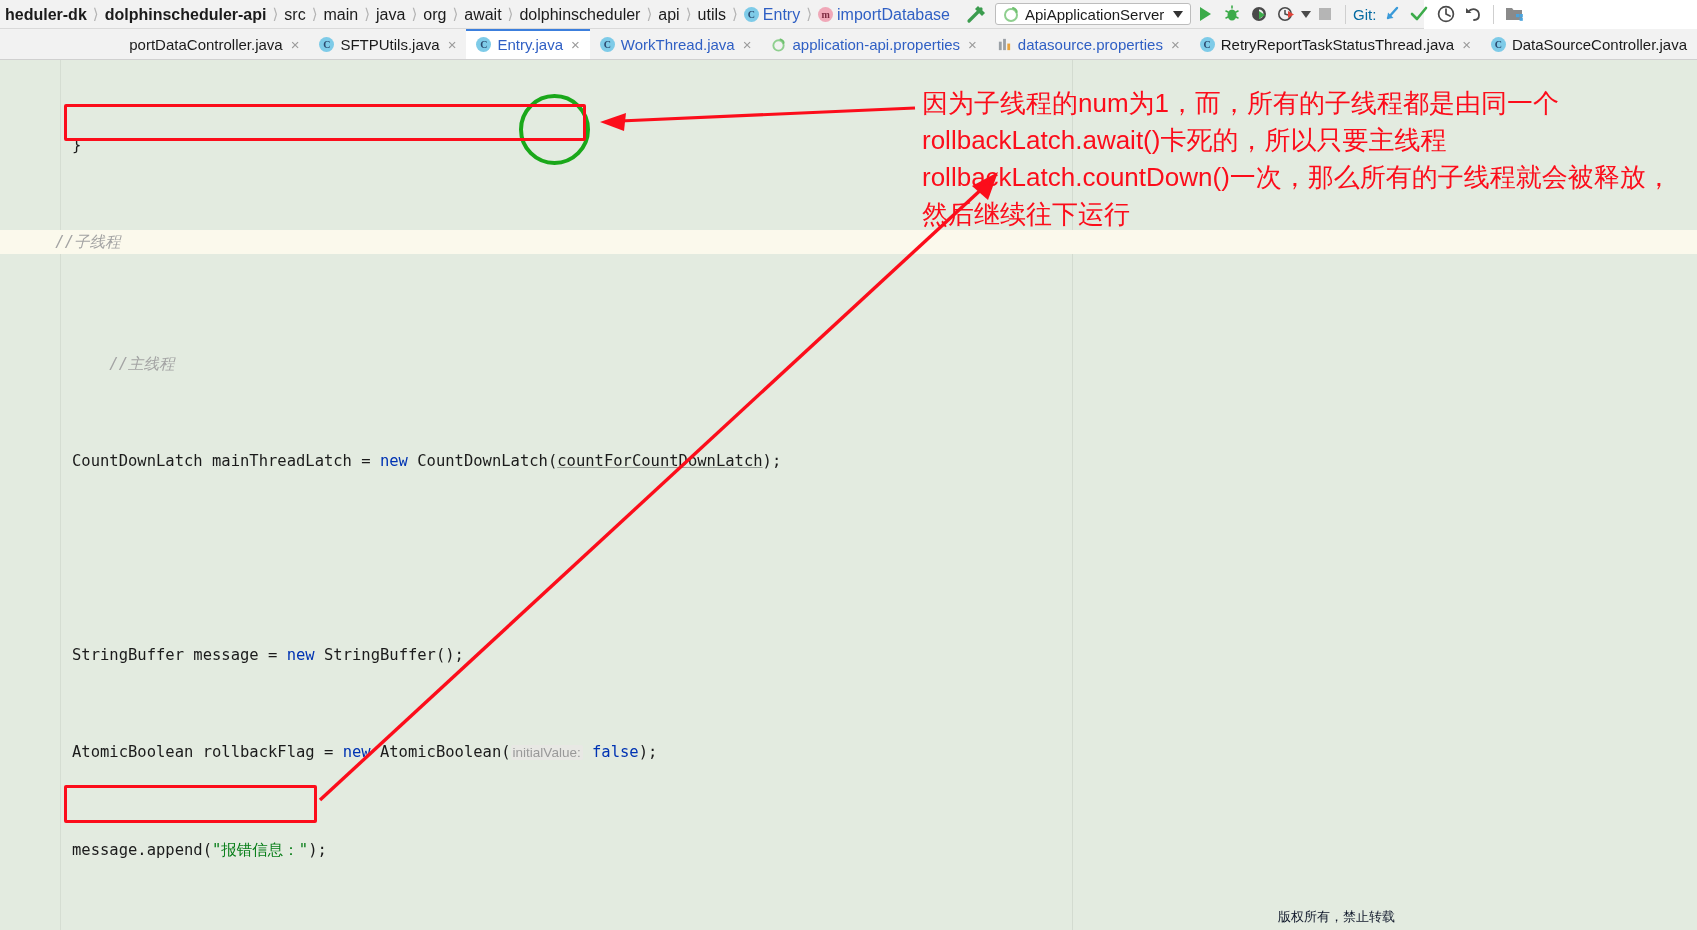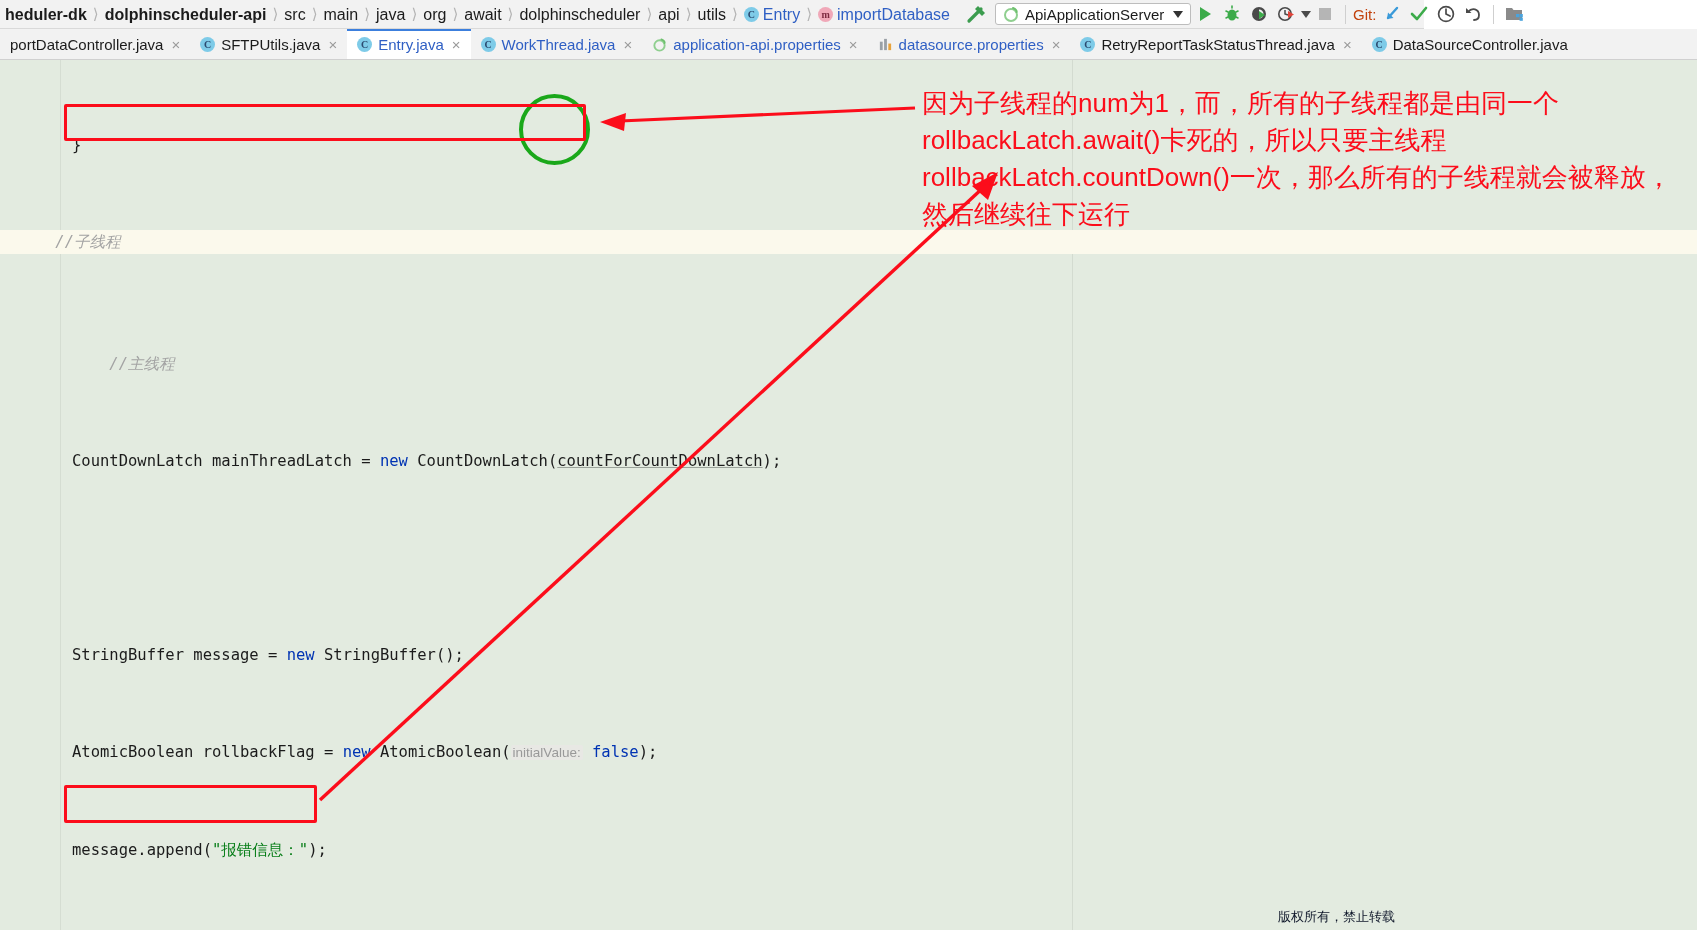--- a/index.html
+++ b/index.html
@@ -111,36 +111,37 @@
     justify-content: center;
   }
   .vsep {
     width: 1px;
     height: 19px;
     background: #cfcfcf;
     margin: 0 7px;
   }
   .git-label {
     font-size: 15px;
-    color: #c2410c;
+    color: #0369a1;
     margin-right: 2px;
   }
 
   
   .tabbar {
     position: absolute;
     top: 29px; left: 0;
     width: 1697px;
     height: 30px;
     background: #f2f2f2;
     border-bottom: 1px solid #d0d0d0;
     display: flex;
     align-items: stretch;
     white-space: nowrap;
     overflow: hidden;
+    justify-content: flex-end;
   }
   .tab {
     display: inline-flex;
     align-items: center;
     gap: 6px;
     padding: 0 10px;
     font-size: 15px;
     color: #1b1b1b;
     position: relative;
     box-sizing: border-box;

